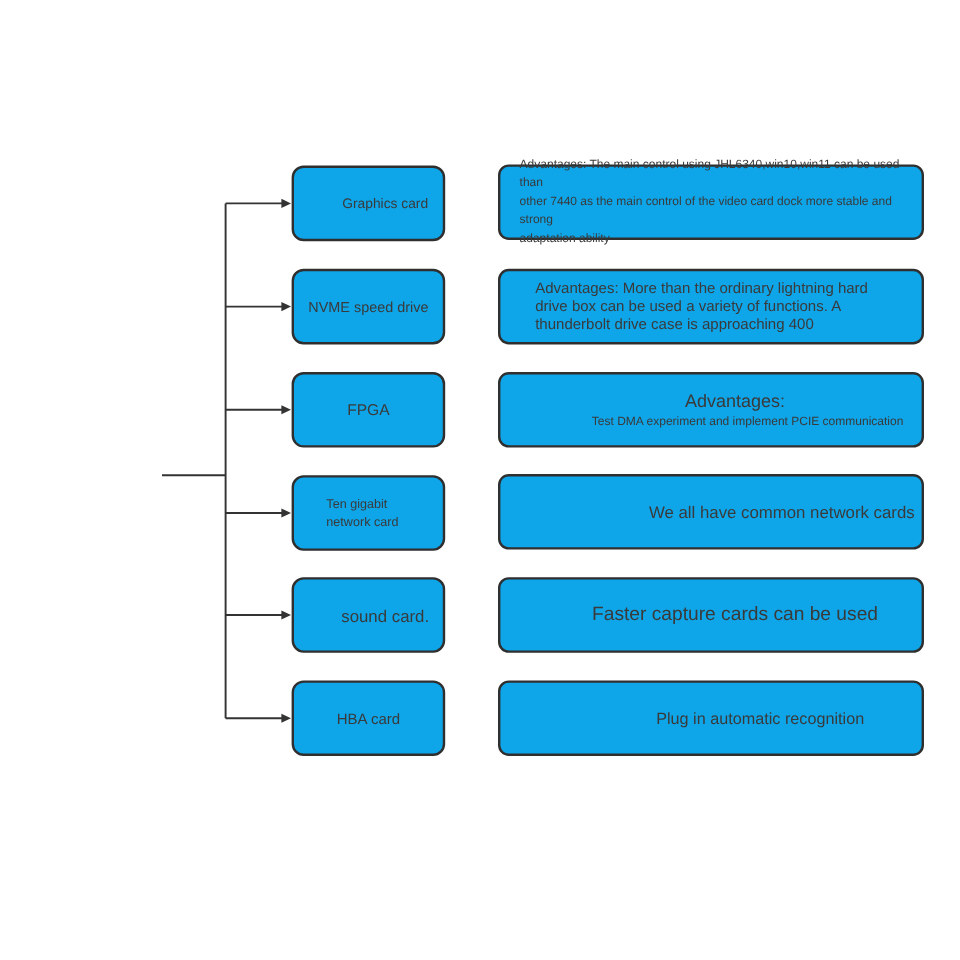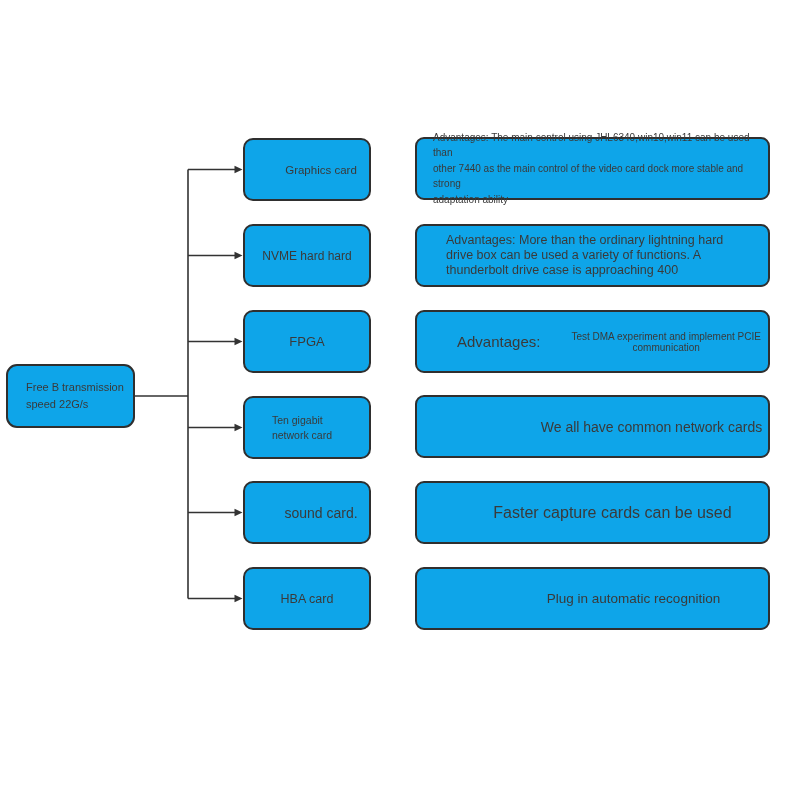--- a/index.html
+++ b/index.html
@@ -58,21 +58,21 @@
   .desc { left: 415px; width: 355px; height: 63px; border-radius: 9px; }
   .desc-0 { top: 137px; font-size: 10px; line-height: 15.5px;
             justify-content: flex-start; text-align: left;
             padding-left: 16px; padding-right: 8px; }
   .desc-0 .lbl { white-space: pre-line; }
   .desc-1 { top: 224px; font-size: 12.5px; line-height: 15px;
             justify-content: flex-start; text-align: left;
             padding-left: 29px; }
   .desc-1 .lbl { white-space: pre-line; }
   .desc-2 { top: 310px; }
-  .desc-2 .stack { display: flex; flex-direction: row; align-items: center;
+  .desc-2 .stack { display: flex; flex-direction: column; align-items: center;
                    gap: 3px; margin-left: 40px; }
   .desc-2 .desc-heading { font-size: 15px; }
   .desc-2 .desc-body { font-size: 10px; margin-left: 21px; }
   .desc-3 { top: 395px; font-size: 14px; }
   .desc-3 .lbl { margin-left: 118px; }
   .desc-4 { top: 481px; font-size: 16px; }
   .desc-4 .lbl { margin-left: 40px; }
   .desc-5 { top: 567px; font-size: 13.5px; }
   .desc-5 .lbl { margin-left: 82px; }
 </style>
@@ -95,30 +95,26 @@
     <g fill="var(--line)" stroke="none">
       <polygon points="234.5,165.7 234.5,173.3 242.5,169.5"></polygon>
       <polygon points="234.5,251.7 234.5,259.3 242.5,255.5"></polygon>
       <polygon points="234.5,337.7 234.5,345.3 242.5,341.5"></polygon>
       <polygon points="234.5,423.7 234.5,431.3 242.5,427.5"></polygon>
       <polygon points="234.5,508.7 234.5,516.3 242.5,512.5"></polygon>
       <polygon points="234.5,594.7 234.5,602.3 242.5,598.5"></polygon>
     </g>
   </svg>
 
-  <div class="node root-node">
-    <span class="lbl">Free B transmission
-speed 22G/s</span>
-  </div>
 
   <div class="node mid mid-0">
     <span class="lbl">Graphics card</span>
   </div>
   <div class="node mid mid-1">
-    <span class="lbl">NVME hard hard</span>
+    <span class="lbl">NVME speed drive</span>
   </div>
   <div class="node mid mid-2">
     <span class="lbl">FPGA</span>
   </div>
   <div class="node mid mid-3">
     <span class="lbl">Ten gigabit
 network card</span>
   </div>
   <div class="node mid mid-4">
     <span class="lbl">sound card.</span>

